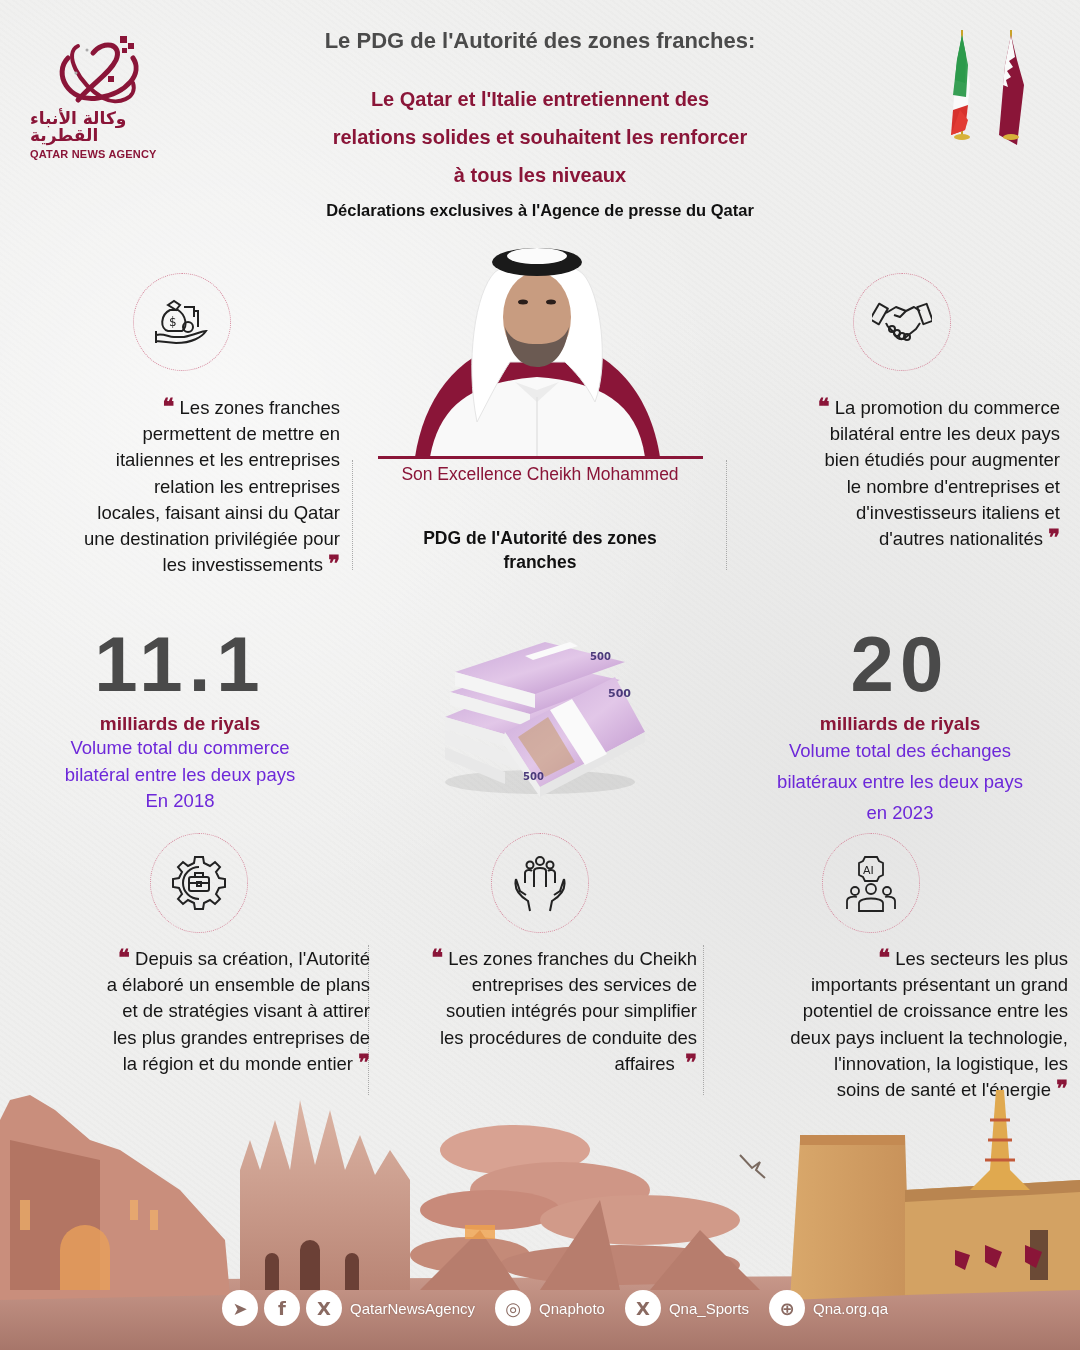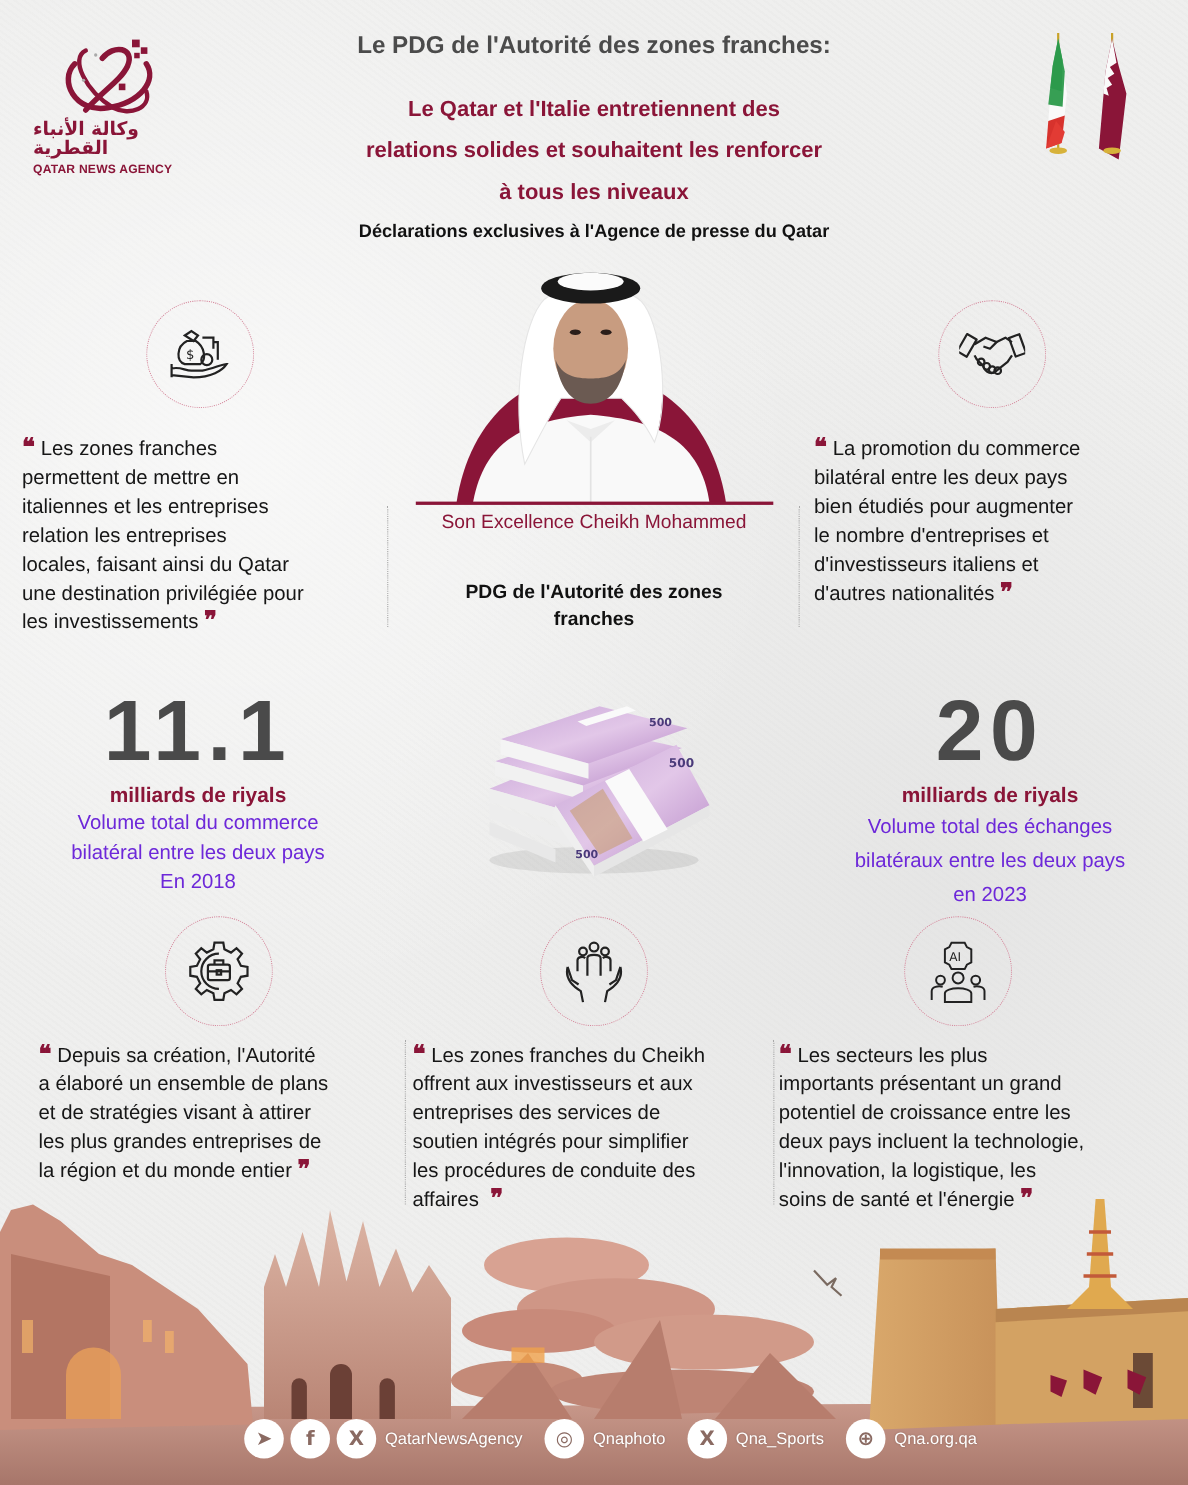--- a/index.html
+++ b/index.html
@@ -32,21 +32,21 @@
 
   
   .icon-circle {
     width: 98px; height: 98px; border-radius: 50%;
     border: 1.5px dotted #d68a9e;
     display: flex; align-items: center; justify-content: center;
   }
 
   
   .quote {
-    text-align: left; font-size: 18.5px; line-height: 26.2px; color: #161616;
+    text-align: right; font-size: 18.5px; line-height: 26.2px; color: #161616;
     font-family: "Liberation Sans", sans-serif;
   }
   .qmark { color: #8a1538; font-weight: bold; font-family: "DejaVu Serif", serif; font-size: 22px; line-height: 1; }
 
   .vdivider { border-left: 1.5px dotted #a9a9a9; width: 0; }
 
   
   #portrait { left: 405px; top: 232px; width: 265px; height: 225px; overflow: hidden; }
   #portrait-base { left: 378px; top: 456px; width: 325px; height: 3px; background: #8a1538; }
 
@@ -294,21 +294,20 @@
 <div class="abs quote" style="left:35px; top:946px; width:335px;">
   <div><span class="qmark">❝</span> <span>Depuis sa création, l'Autorité</span></div>
   <div>a élaboré un ensemble de plans</div>
   <div>et de stratégies visant à attirer</div>
   <div>les plus grandes entreprises de</div>
   <div><span>la région et du monde entier</span> <span class="qmark">❞</span></div>
 </div>
 
 <div class="abs quote" style="left:375px; top:946px; width:322px;">
   <div><span class="qmark">❝</span> <span>Les zones franches du Cheikh</span></div>
-  <div>offrent aux investisseurs et aux</div>
   <div>entreprises des services de</div>
   <div>soutien intégrés pour simplifier</div>
   <div>les procédures de conduite des</div>
   <div><span>affaires</span> &nbsp;<span class="qmark">❞</span></div>
 </div>
 
 <div class="abs quote" style="left:708px; top:946px; width:360px;">
   <div><span class="qmark">❝</span> <span>Les secteurs les plus</span></div>
   <div>importants présentant un grand</div>
   <div>potentiel de croissance entre les</div>

